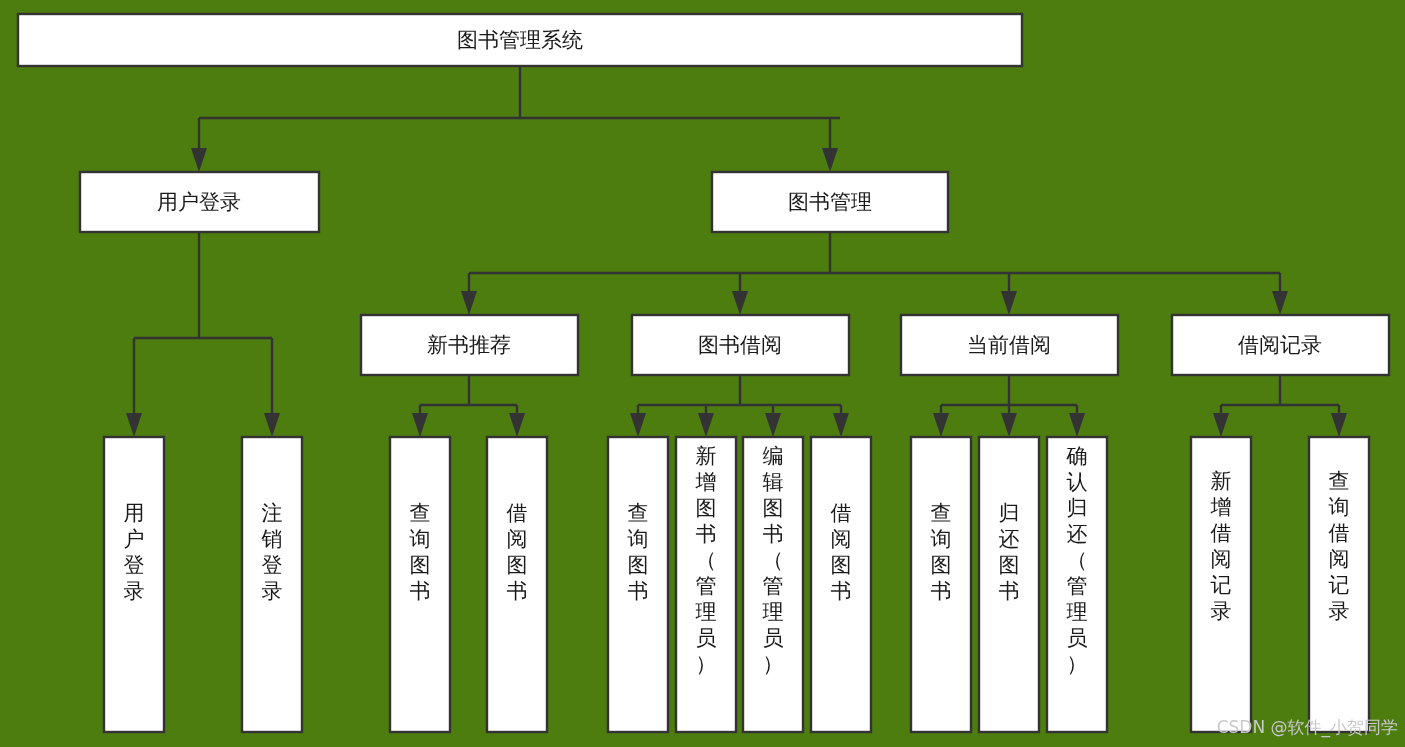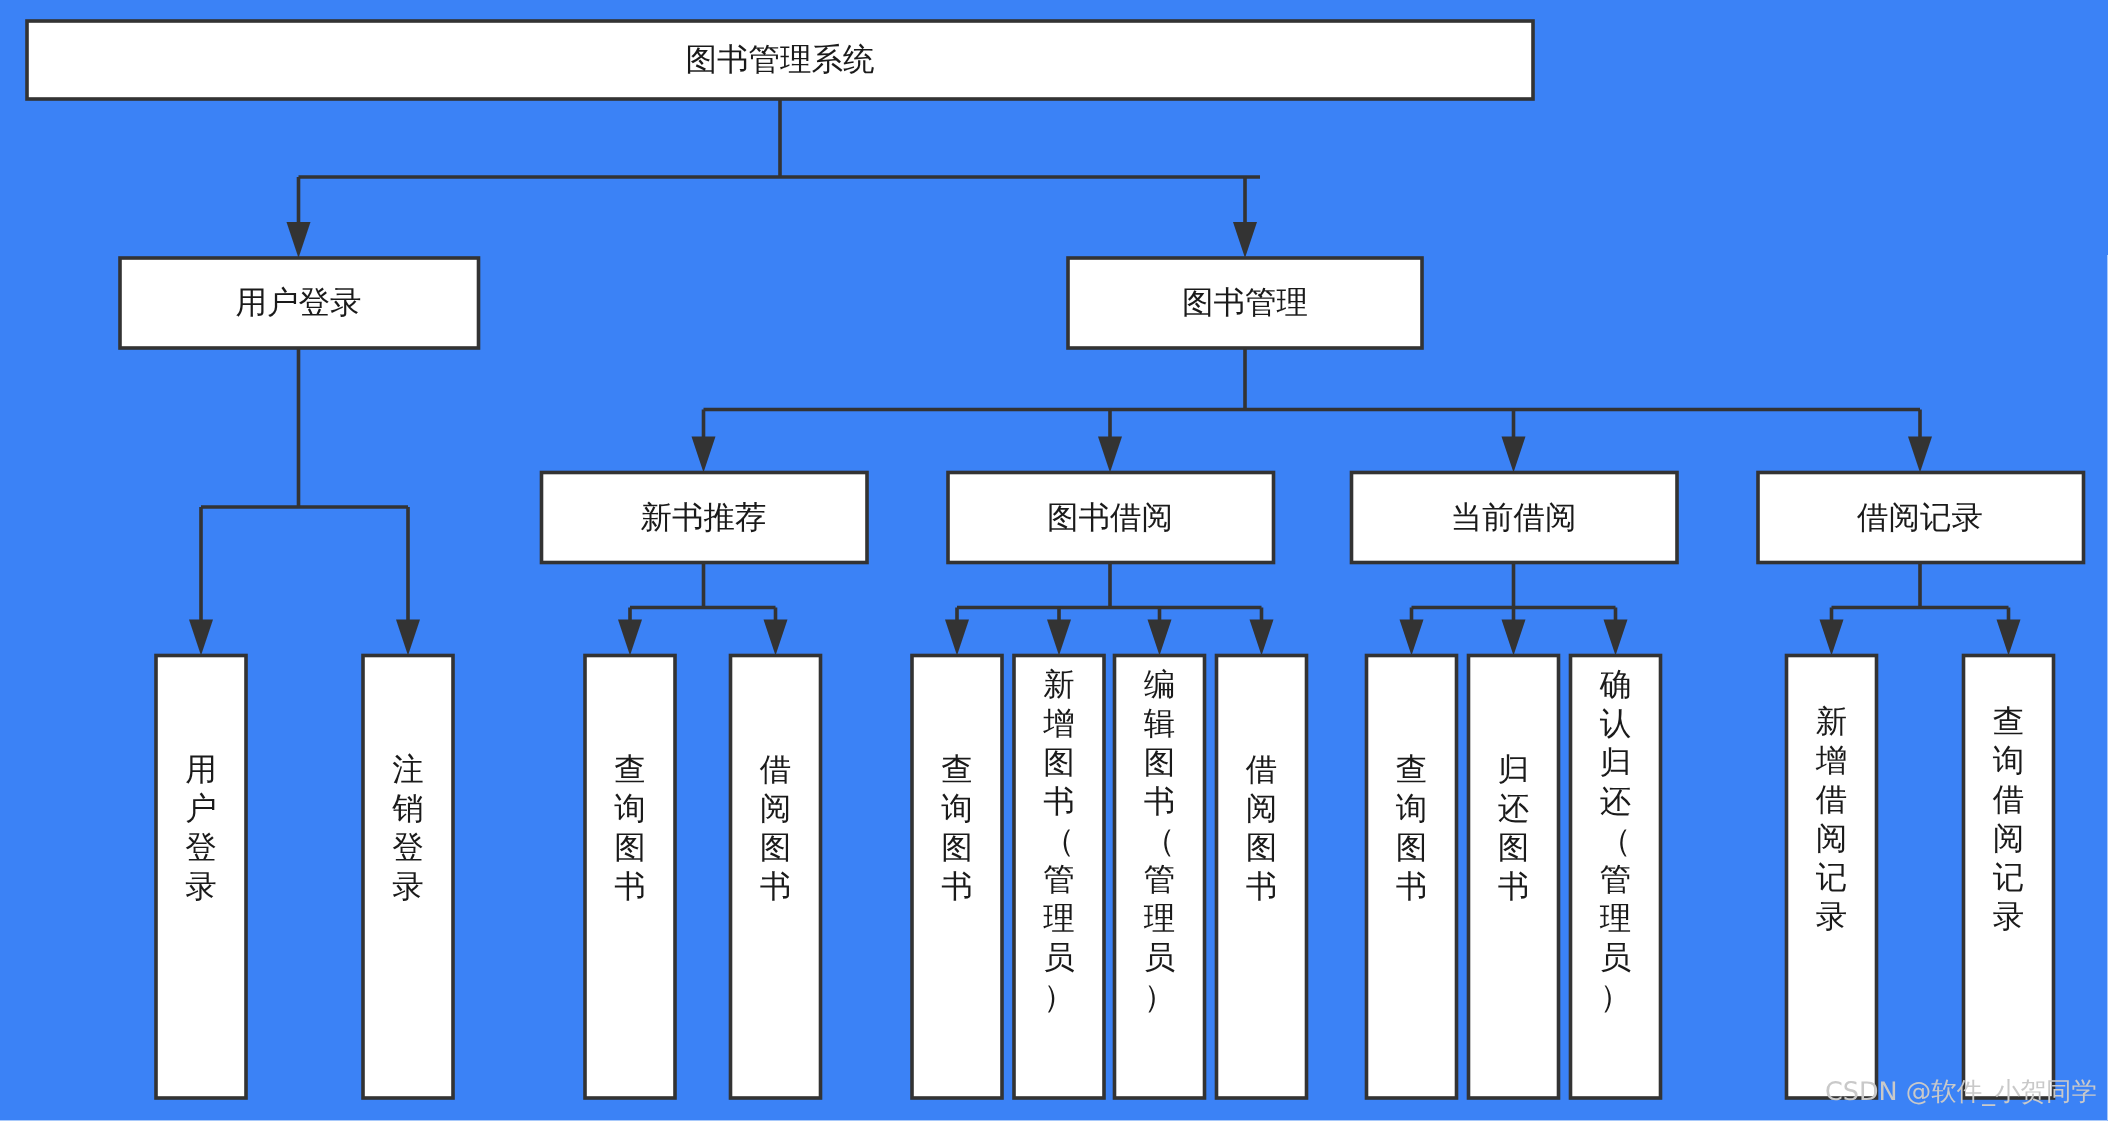--- a/index.html
+++ b/index.html
@@ -11,21 +11,21 @@
   body {
     width: 1405px;
     height: 747px;
     overflow: hidden;
     font-family: "DejaVu Sans", "Liberation Sans", sans-serif;
   }
   #diagram-root {
     position: relative;
     width: 1405px;
     height: 747px;
-    background: #3b82f6;
+    background: #4d7c0f;
   }
   svg.flow {
     display: block;
     width: 1405px;
     height: 747px;
   }
   .node-box {
     fill: #ffffff;
     stroke: #333333;
     stroke-width: 2.4;

